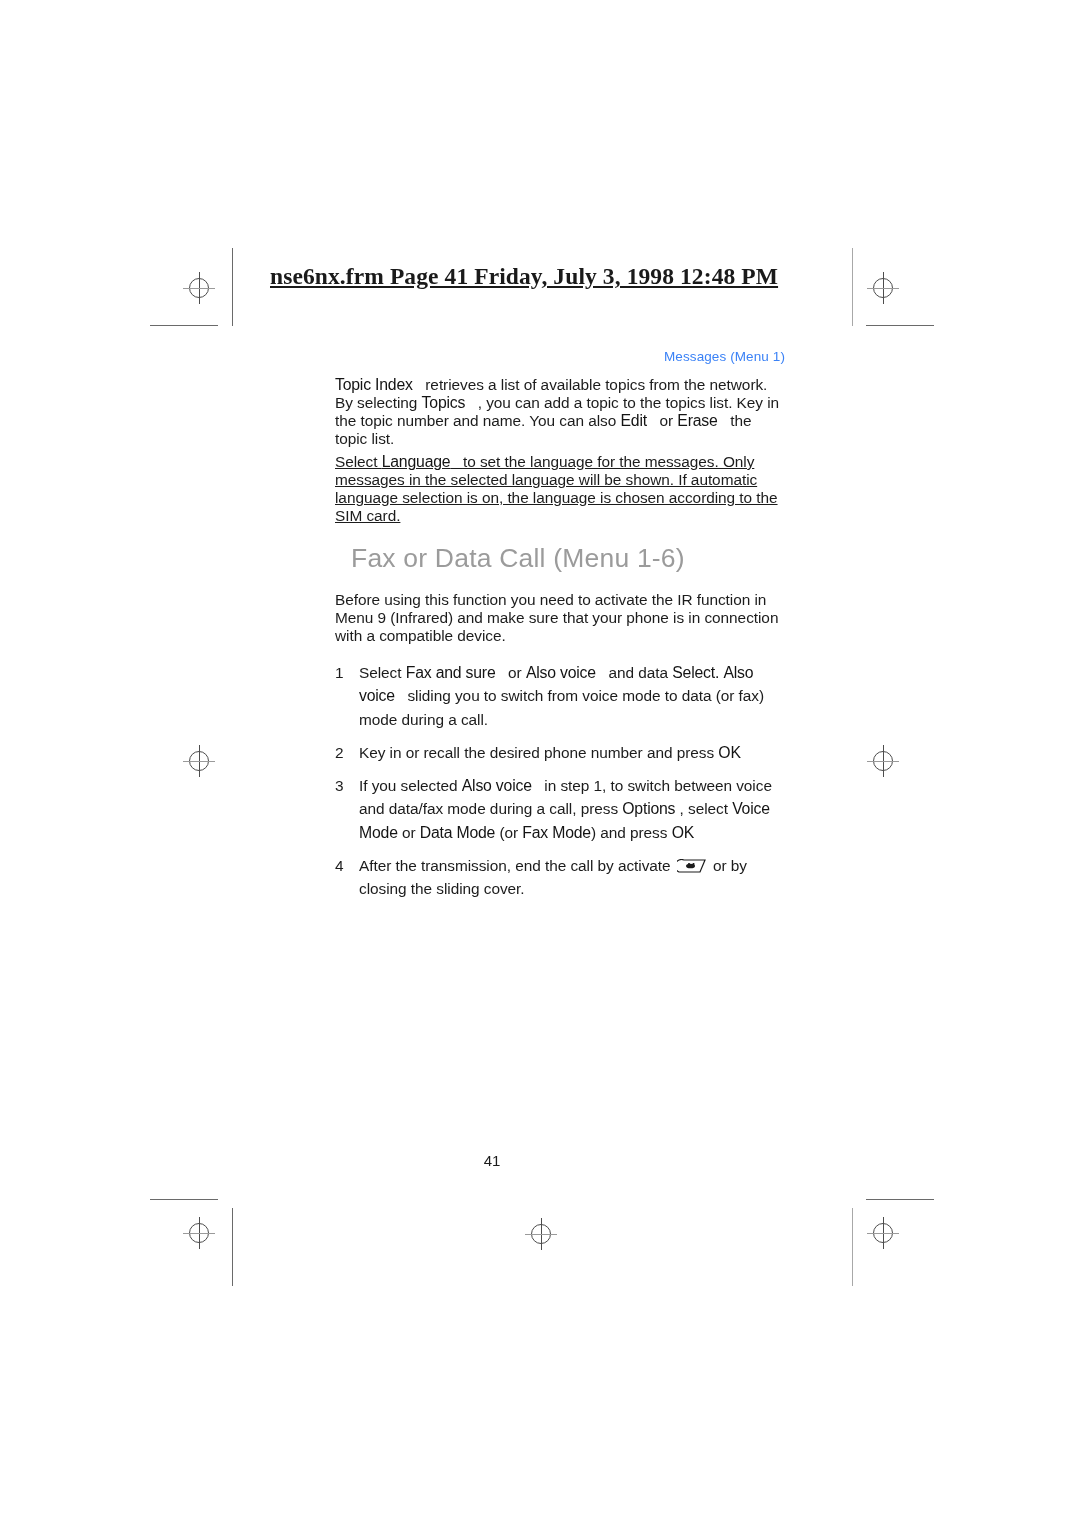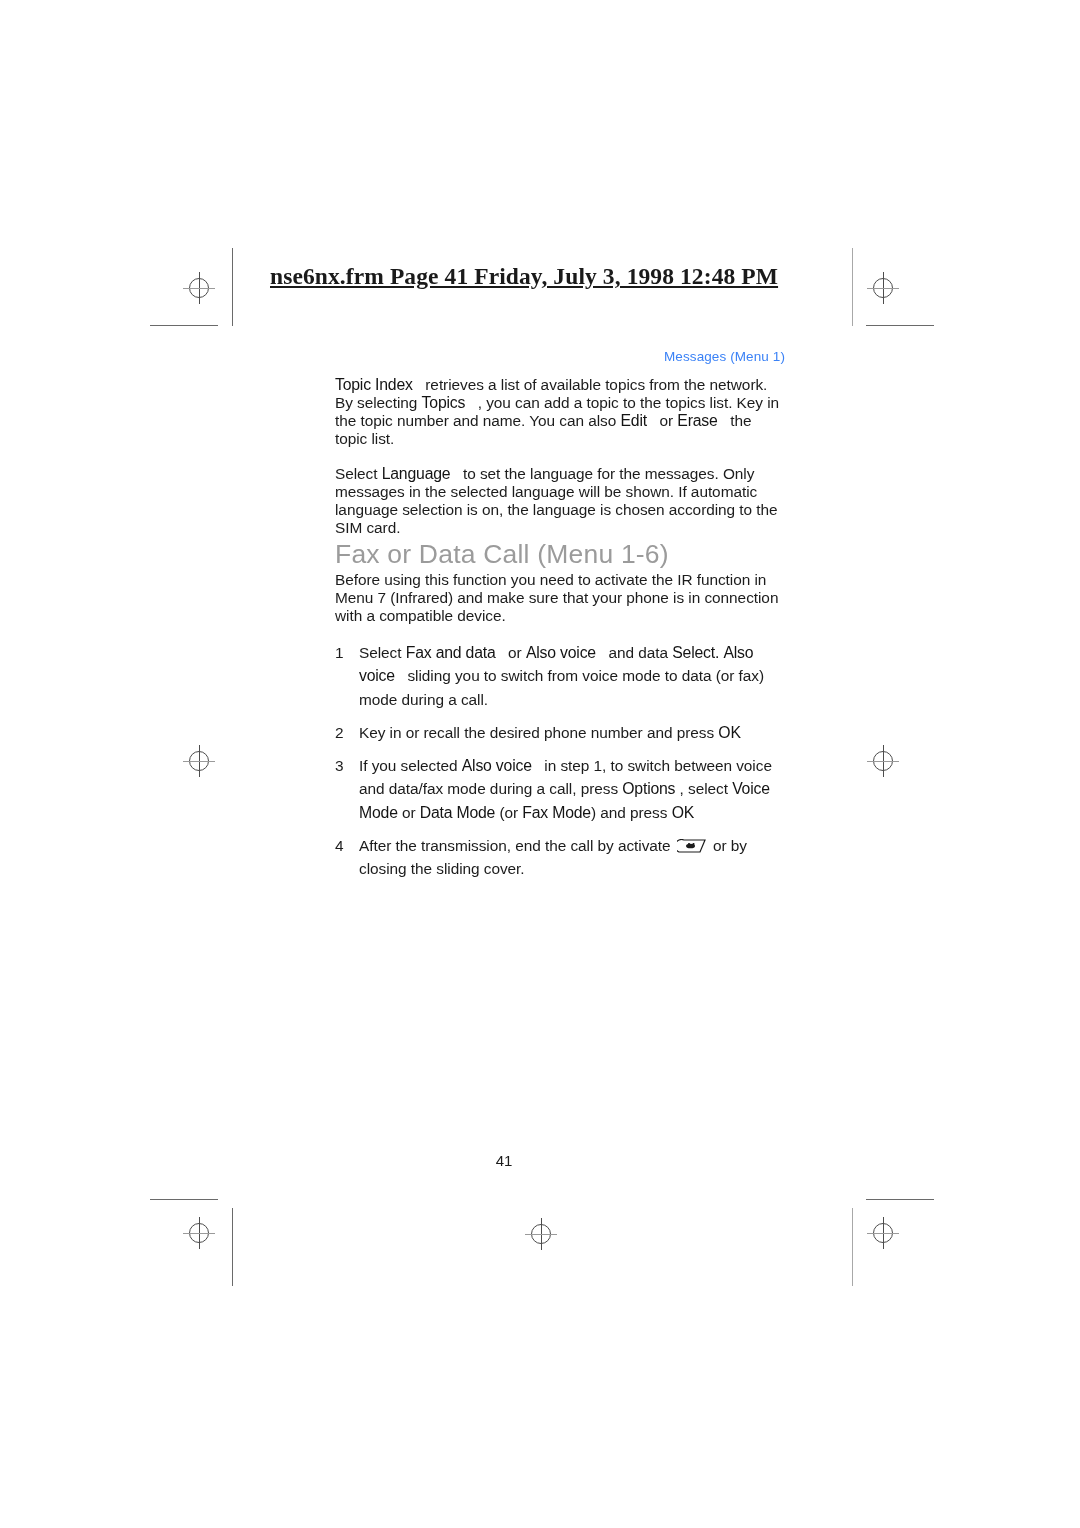--- a/index.html
+++ b/index.html
@@ -100,40 +100,40 @@
   }
 
   p.body {
     margin: 0 0 0 0;
     font-size: 15.4px;
     line-height: 18px;
     color: #1c1c1c;
     text-align: left;
     letter-spacing: -0.05px;
   }
-  p.body + p.body { margin-top: 17px; }
+  p.body + p.body { margin-top: 5px; text-decoration: underline; }
 
   
   .term {
     font-family: "Liberation Sans", sans-serif;
     font-size: 15.8px;
     letter-spacing: -0.2px;
     color: #141414;
   }
   .term::after { content: "\00a0\00a0\00a0"; }
   .term.tight::after { content: "\00a0"; }
   .term.none::after { content: ""; }
 
   h2.section {
     font-family: "Liberation Sans", sans-serif;
     font-size: 26.5px;
     font-weight: 400;
     color: #9b9b9b;
     letter-spacing: 0.2px;
-    margin: 0;
+    margin: 16px;
     line-height: 34px;
   }
   .h-fax  { margin-top: 24px; margin-bottom: 13px; }
   .h-svc  { margin-top: 27px; margin-bottom: 13px; }
 
   ol.steps {
     list-style: none;
     margin: 16px 0 0 0;
     padding: 0;
   }
@@ -164,21 +164,20 @@
   }
 
   .page-number {
     position: absolute;
     left: 0;
     top: 1152px;
     width: 984px;
     text-align: center;
     font-size: 15px;
     color: #1c1c1c;
-    padding-left: 12px;
   }
 </style>
 </head>
 <body>
 
 <div class="page">
 
   <div class="reg-mark" style="left:183px; top:272px;">
     <div class="circle"></div>
     <div class="v"></div>
@@ -230,26 +229,26 @@
   <div class="running-head">Messages (Menu 1)</div>
 
   <div class="content">
 
     <p class="body"><span class="term">Topic Index</span><span>retrieves a list of available topics from the network. By selecting </span><span class="term">Topics</span><span>, you can add a topic to the topics list. Key in the topic number and name. You can also </span><span class="term">Edit</span><span>or </span><span class="term">Erase</span><span>the topic list.</span></p>
 
     <p class="body"><span>Select </span><span class="term">Language</span><span>to set the language for the messages. Only messages in the selected language will be shown. If automatic language selection is on, the language is chosen according to the SIM card.</span></p>
 
     <h2 class="section h-fax">Fax or Data Call (Menu 1-6)</h2>
 
-    <p class="body">Before using this function you need to activate the IR function in Menu 7 (Infrared) and make sure that your phone is in connection with a compatible device.</p>
+    <p class="body">Before using this function you need to activate the IR function in Menu 9 (Infrared) and make sure that your phone is in connection with a compatible device.</p>
 
     <ol class="steps">
 
       <li>
-        <span class="num">1</span><span>Select </span><span class="term">Fax and data</span><span>or </span><span class="term">Also voice</span><span>and data </span><span class="term none">Select.</span> <span class="term">Also voice</span><span>sliding you to switch from voice mode to data (or fax) mode during a call.</span>
+        <span class="num">1</span><span>Select </span><span class="term">Fax and sure</span><span>or </span><span class="term">Also voice</span><span>and data </span><span class="term none">Select.</span> <span class="term">Also voice</span><span>sliding you to switch from voice mode to data (or fax) mode during a call.</span>
       </li>
 
       <li>
         <span class="num">2</span><span>Key in or recall the desired phone number and press </span><span class="term none">OK</span>
       </li>
 
       <li>
         <span class="num">3</span><span>If you selected </span><span class="term">Also voice</span><span>in step 1, to switch between voice and data/fax mode during a call, press </span><span class="term tight">Options</span><span>, select </span><span class="term tight">Voice Mode</span><span>or </span><span class="term tight">Data Mode</span><span>(or </span><span class="term none">Fax Mode</span><span>) and press </span><span class="term none">OK</span>
       </li>
 

